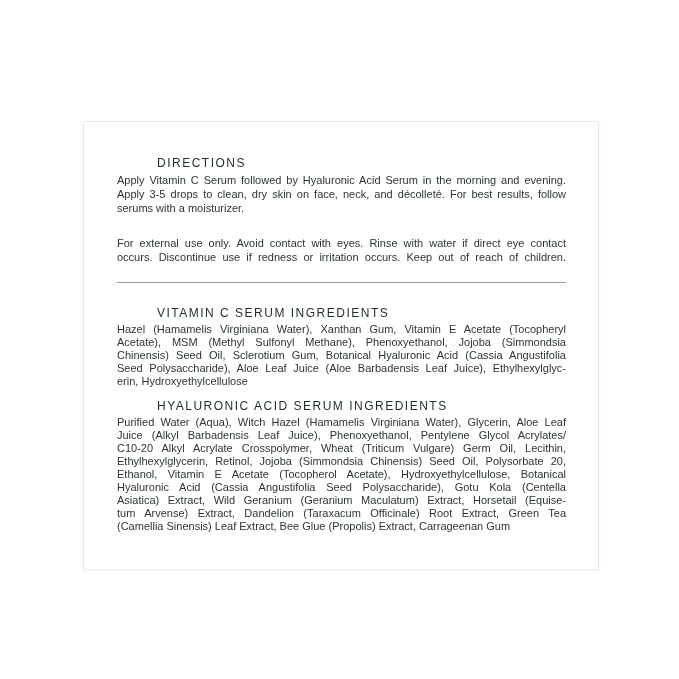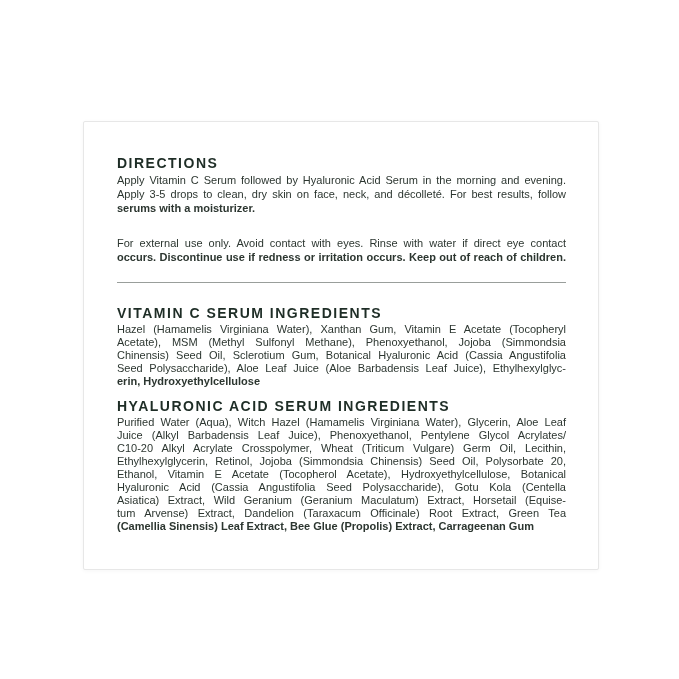--- a/index.html
+++ b/index.html
@@ -23,37 +23,38 @@
     left:83px;top:121px;
     width:516px;height:449px;
     box-sizing:border-box;
     background:var(--card-background);
     border:1px solid var(--card-border);
     border-radius:2px;
     box-shadow:0 1px 4px rgba(0,0,0,0.04);
     padding:35px 32px 0 33px;
   }
   .heading{
-    font-size:14px;
-    font-weight:bold;
+    font-size:12px;
+    font-weight:normal;
     letter-spacing:1.5px;
     line-height:13px;
     color:var(--heading-text);
+    margin-left:40px;
   }
   .para{
     margin-top:3px;
     font-size:11px;
     color:var(--body-text);
   }
   .para .line{
     text-align:justify;
     text-align-last:justify;
     white-space:normal;
   }
-  .para .line:last-child{text-align-last:left;font-weight:bold;}
+  .para .line:last-child{text-align-last:left;}
   .para.justify-all .line:last-child{text-align-last:justify;}
   .lh14 .line{line-height:14px;height:14px;}
   .lh13 .line{line-height:13px;height:13px;}
   .gap-top{margin-top:21px;}
   .gap-top2{margin-top:12px;}
   .divider{
     height:0;
     border:0;
     border-top:1px solid var(--divider);
     margin:18px 0 24px 0;

